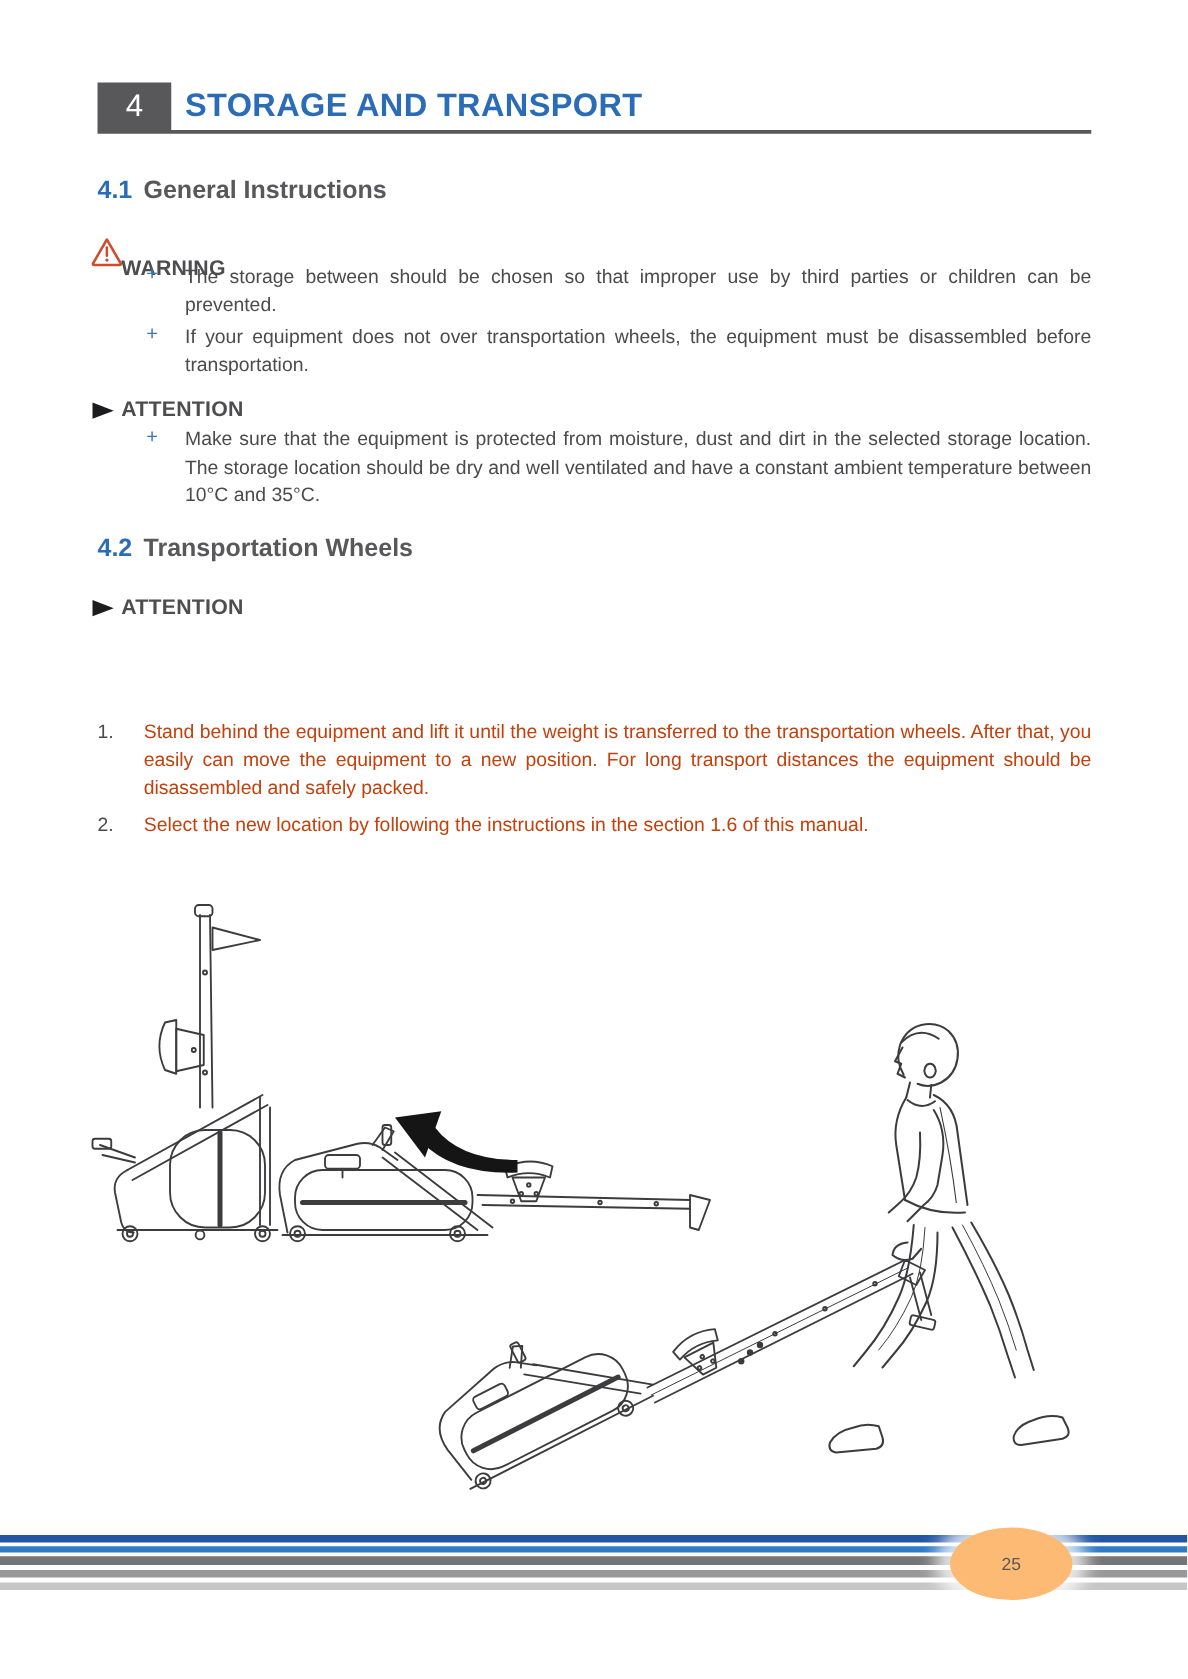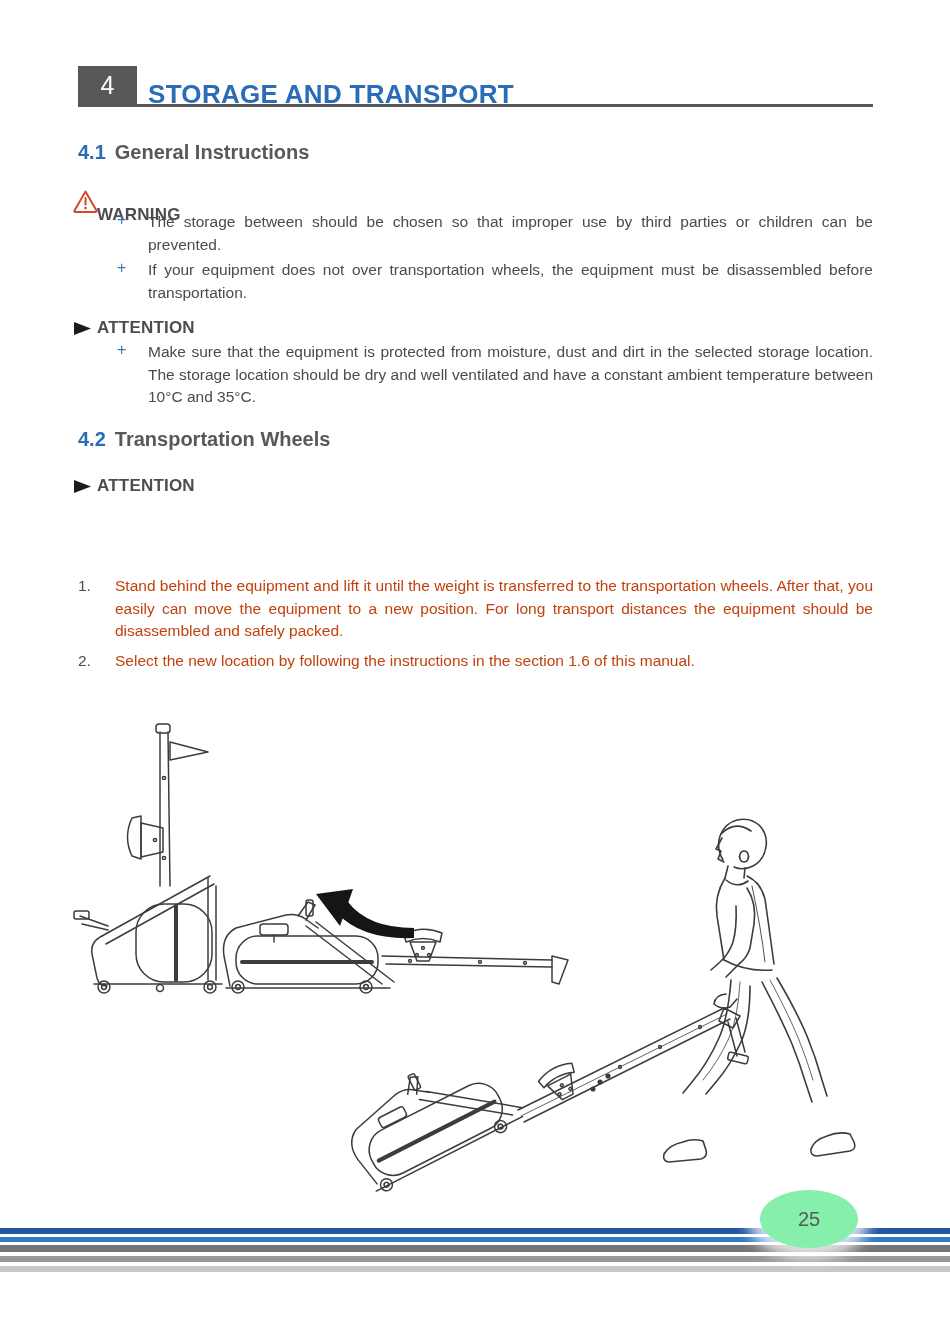--- a/index.html
+++ b/index.html
@@ -2,21 +2,21 @@
 <html><head>
 <meta charset="utf-8">
 <style>
   html,body{margin:0;padding:0;background:#ffffff;}
   .page{position:relative;width:950px;height:1343px;background:#fff;overflow:hidden;
         font-family:"Liberation Sans",sans-serif;color:#4b4b4d;}
 
   
   .chapter-box{position:absolute;left:78px;top:66px;width:59px;height:38px;background:#58585a;
                color:#fff;font-size:25px;display:flex;align-items:center;justify-content:center;}
-  .chapter-title{position:absolute;left:148px;top:79px;font-size:26px;font-weight:bold;
+  .chapter-title{position:absolute;left:148px;top:69px;font-size:26px;font-weight:bold;
                  color:#2a6cb5;letter-spacing:.3px;white-space:nowrap;}
   .header-rule{position:absolute;left:78px;top:104px;width:795px;height:3px;background:#58585a;}
 
   
   .section-heading{position:absolute;left:78px;font-size:20px;font-weight:bold;color:#58585a;white-space:nowrap;}
   .section-heading .num{color:#2a6cb5;margin-right:9px;}
   #h41{top:141px;} #h42{top:428px;}
 
   
   .notice-label{position:absolute;left:97px;font-size:17px;font-weight:bold;color:#4d4d4f;letter-spacing:.2px;}
@@ -35,24 +35,24 @@
   
   .illu{position:absolute;left:60px;top:690px;}
 
   
   .stripe{position:absolute;left:0;width:950px;}
   #st1{top:1228px;height:6px;background:#2256a5;}
   #st2{top:1237px;height:5px;background:#2e7ac6;}
   #st3{top:1245px;height:7px;background:#757577;}
   #st4{top:1256px;height:6px;background:#98989a;}
   #st5{top:1266px;height:6px;background:#c6c6c8;}
-  .page-oval{position:absolute;left:760px;top:1190px;width:98px;height:58px;background:#86efac;
+  .page-oval{position:absolute;left:760px;top:1222px;width:98px;height:58px;background:#fdba74;
              border-radius:50%;display:flex;align-items:center;justify-content:center;
              box-shadow:0 0 14px 12px rgba(255,255,255,.78);
-             font-size:20px;color:#58585a;}
+             font-size:14px;color:#58585a;}
 </style>
 </head>
 <body>
 
 <div class="page">
 
   <div class="chapter-box">
     <span>4</span>
   </div>
   <div class="chapter-title">STORAGE AND TRANSPORT</div>

